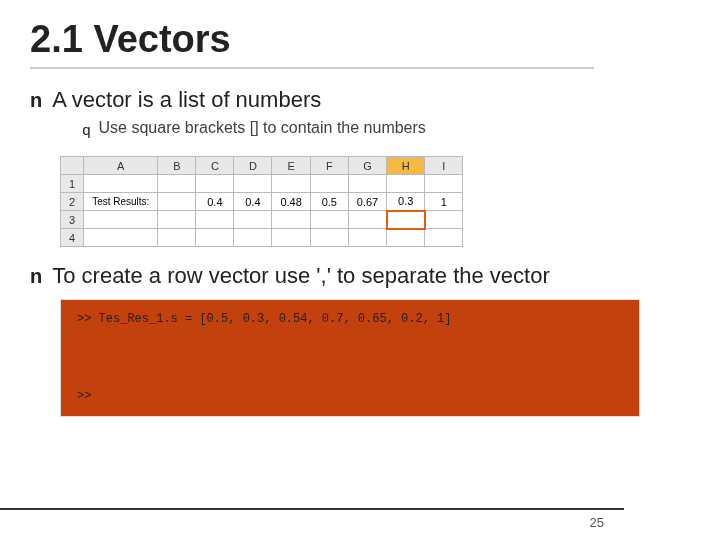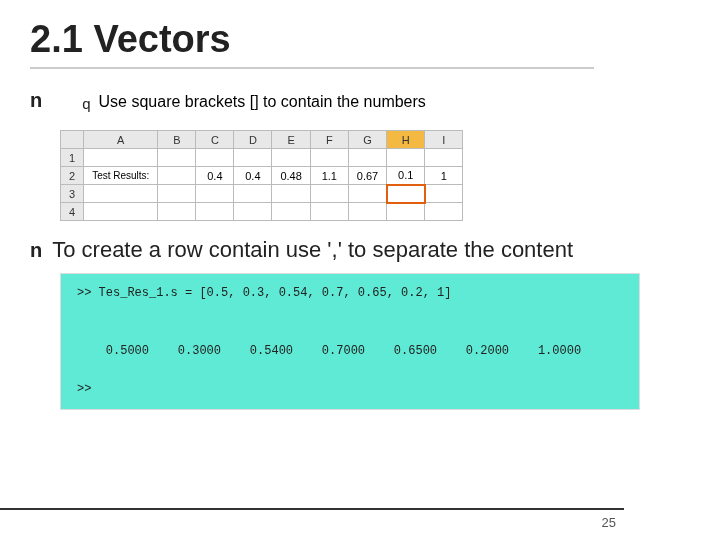--- a/index.html
+++ b/index.html
@@ -60,21 +60,21 @@
     .sub-bullet-q {
       font-size: 15px;
       color: #222;
       margin-right: 8px;
       margin-top: 2px;
       flex-shrink: 0;
     }
 
     .sub-bullet-text {
       font-size: 16px;
-      color: #000000;
+      color: #404040;
     }
 
     
     .spreadsheet-container {
       margin-left: 30px;
       margin-top: 6px;
       margin-bottom: 16px;
     }
 
     .spreadsheet {
@@ -120,38 +120,38 @@
 
     .cell-label {
       text-align: center;
       font-size: 10px;
     }
 
     
     .code-block {
       margin-left: 30px;
       margin-top: 6px;
-      background: #5eead4;
+      background: #c2410c;
       border: 1px solid #ddd;
       padding: 10px 16px;
       font-family: 'Courier New', monospace;
       font-size: 12px;
       color: #222;
       line-height: 1.6;
       width: 580px;
     }
 
     .code-line {
       display: block;
     }
 
     .page-number {
       position: absolute;
       bottom: 10px;
-      right: 8px;
+      right: 20px;
       font-size: 13px;
       color: #555;
     }
 
     .bottom-line {
       position: absolute;
       bottom: 30px;
       left: 0;
       right: 0;
       height: 2px;
@@ -161,20 +161,21 @@
 </head>
 <body>
 
 <div class="slide">
 
   <div class="title">2.1 Vectors</div>
 
   <div class="bullet-item">
     <span class="bullet-n">n</span>
     <div>
+      <span class="bullet-text">A vector is a list of numbers</span>
       <div class="sub-bullet">
         <span class="sub-bullet-q">q</span>
         <span class="sub-bullet-text">Use square brackets [] to contain the numbers</span>
       </div>
     </div>
   </div>
 
   <div class="spreadsheet-container">
     <table class="spreadsheet">
       <thead>
@@ -204,23 +205,23 @@
           <td></td>
           <td></td>
         </tr>
         <tr>
           <td class="row-header">2</td>
           <td class="cell-label">Test Results:</td>
           <td></td>
           <td>0.4</td>
           <td>0.4</td>
           <td>0.48</td>
-          <td>1.1</td>
+          <td>0.5</td>
           <td>0.67</td>
-          <td>0.1</td>
+          <td>0.3</td>
           <td>1</td>
         </tr>
         <tr>
           <td class="row-header">3</td>
           <td></td>
           <td></td>
           <td></td>
           <td></td>
           <td></td>
           <td></td>
@@ -239,28 +240,27 @@
           <td></td>
           <td></td>
           <td></td>
         </tr>
       </tbody>
     </table>
   </div>
 
   <div class="bullet-item">
     <span class="bullet-n">n</span>
-    <span class="bullet-text">To create a row contain use ',' to separate the content</span>
+    <span class="bullet-text">To create a row vector use ',' to separate the vector</span>
   </div>
 
   <div class="code-block">
     <span class="code-line">&gt;&gt; Tes_Res_1.s = [0.5, 0.3, 0.54, 0.7, 0.65, 0.2, 1]</span>
     <span class="code-line">&nbsp;</span>
     <span class="code-line">&nbsp;</span>
-    <span class="code-line">&nbsp;&nbsp;&nbsp;&nbsp;0.5000&nbsp;&nbsp;&nbsp;&nbsp;0.3000&nbsp;&nbsp;&nbsp;&nbsp;0.5400&nbsp;&nbsp;&nbsp;&nbsp;0.7000&nbsp;&nbsp;&nbsp;&nbsp;0.6500&nbsp;&nbsp;&nbsp;&nbsp;0.2000&nbsp;&nbsp;&nbsp;&nbsp;1.0000</span>
     <span class="code-line">&nbsp;</span>
     <span class="code-line">&gt;&gt;</span>
   </div>
 
   <div class="bottom-line"></div>
   <div class="page-number">25</div>
 
 </div>
 
 </body></html>

